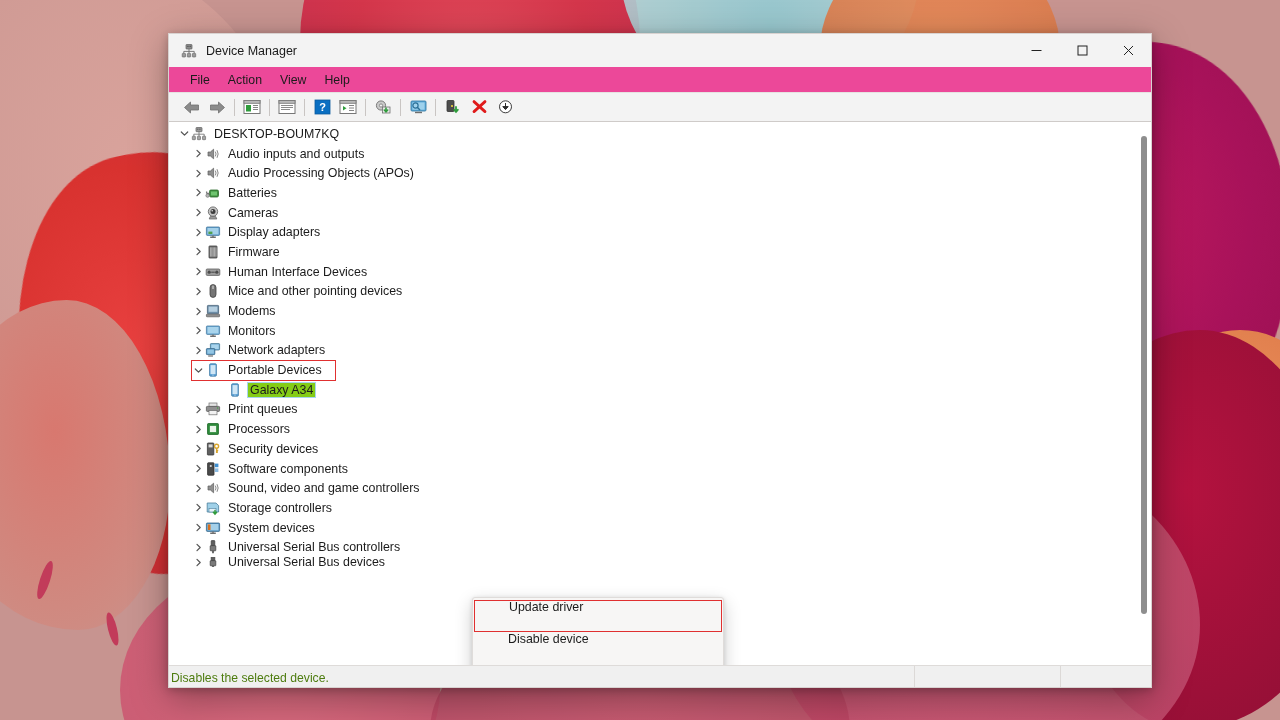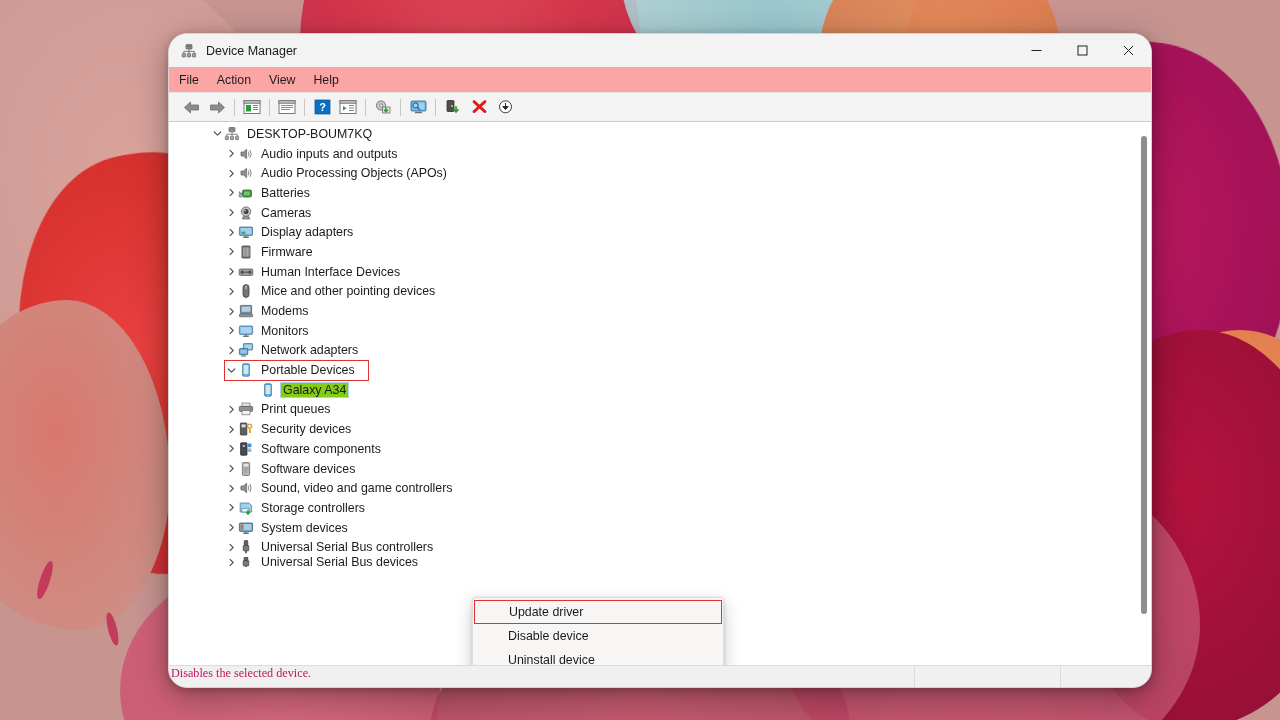--- a/index.html
+++ b/index.html
@@ -92,21 +92,21 @@
   .s1 { left: 40px; top: 560px; width: 10px; height: 40px; transform: rotate(18deg); }
   .s2 { left: 108px; top: 612px; width: 9px; height: 34px; transform: rotate(-14deg); }
   .s3 { left: 250px; top: 36px; width: 16px; height: 52px; transform: rotate(24deg); background:#d7405f; }
 
   
   #window {
     position: absolute;
     left: 168px; top: 33px;
     width: 984px; height: 655px;
     background: #f3f3f3;
-    border-radius: 19px;
+    border-radius: 0;
     box-shadow: 0 10px 34px rgba(0,0,0,0.34), 0 2px 8px rgba(0,0,0,0.22);
     overflow: hidden;
     border: 1px solid #d8d2d0;
   }
 
   
   #titlebar {
     height: 33px;
     display: flex;
     align-items: center;
@@ -125,22 +125,22 @@
     display: flex; align-items: center; justify-content: center;
     color: #222;
   }
   .wc svg { display: block; }
 
   
   #menubar {
     height: 26px;
     display: flex;
     align-items: center;
-    padding-left: 1px;
-    background: #fca5a5;
+    padding-left: 12px;
+    background: #ec4899;
     border-bottom: 1px solid #e6e3e1;
   }
   .menu-item {
     font-size: 12.3px;
     color: #1b1b1b;
     padding: 3px 9px;
     border-radius: 3px;
   }
 
   
@@ -166,21 +166,20 @@
   #treepanel {
     position: relative;
     height: 543px;
     background: #ffffff;
     overflow: hidden;
   }
   #tree {
     position: absolute;
     left: 0; top: 0; right: 14px; bottom: 0;
     padding-top: 2px;
-    padding-left: 33px;
   }
   .row {
     height: 19.7px;
     display: flex;
     align-items: center;
     font-size: 12.4px;
     color: #1b1b1b;
     white-space: nowrap;
     position: relative;
   }
@@ -222,47 +221,46 @@
     width: 6px; height: 478px;
     background: #8e8e8e;
     border-radius: 3px;
   }
 
   
   #statusbar {
     height: 24px;
     background: #f0f0f0;
     display: flex;
-    align-items: flex-start;
+    align-items: center;
     border-top: 1px solid #dedbd9;
     font-size: 12.2px;
-    color: #be185d;
-    font-family: Liberation Serif, serif;
+    color: #4d7c0f;
   }
   #status-main { flex: none; width: 745px; padding-left: 2px; }
   .status-sep { width: 1px; height: 24px; background: #dcd9d7; }
   #status-b { flex: none; width: 145px; }
   #status-c { flex: 1; }
 
   
   #ctxmenu {
     position: absolute;
     left: 303px; top: 475px;
     width: 252px;
     background: #f7f6f5;
     border: 1px solid #dfdcda;
     border-radius: 3px;
     box-shadow: 0 6px 18px rgba(0,0,0,0.20), 0 1px 4px rgba(0,0,0,0.13);
     padding: 2px 0 4px 0;
     z-index: 40;
   }
   .ctx-item {
-    height: 24px;
+    height: 32px;
     display: flex;
-    align-items: center;
+    align-items: flex-start;
     padding-left: 35px;
     font-size: 12.4px;
     color: #1b1b1b;
     position: relative;
   }
   .ctx-item.highlight {
     outline: 1.6px solid #e03030;
     outline-offset: -1px;
     margin: 0 1px;
   }
@@ -625,20 +623,32 @@
             </span>
           <span class="ticon"><svg width="16" height="16" viewBox="0 0 16 16">
                 <rect x="4" y="2 " width="8" height="3.4" fill="#e4e4e4" stroke="#6f6f6f" stroke-width="0.7"></rect>
                 <rect x="1.4" y="5.4" width="13.2" height="5" rx="0.8" fill="#8f8f8f" stroke="#5a5a5a" stroke-width="0.8"></rect>
                 <rect x="4" y="9.6" width="8" height="4.2" fill="#f2f2f2" stroke="#6f6f6f" stroke-width="0.7"></rect>
                 <circle cx="12.7" cy="7" r="0.7" fill="#3fa03f"></circle>
               </svg></span>
           <span class="lbl">Print queues</span>
         </div>
 
+        <div class="row lvl1">
+          <span class="chev">
+              <svg width="9" height="9" viewBox="0 0 9 9">
+                <path d="M3 1.3 L6.2 4.5 L3 7.7" fill="none" stroke="#555" stroke-width="1.2" stroke-linecap="round" stroke-linejoin="round"></path>
+              </svg>
+            </span>
+          <span class="ticon"><svg width="16" height="16" viewBox="0 0 16 16">
+                <rect x="2.6" y="2.6" width="10.8" height="10.8" rx="0.6" fill="#2f8c3c" stroke="#1f6b29" stroke-width="0.9"></rect>
+                <rect x="4.6" y="4.6" width="6.8" height="6.8" fill="#eaf5ea" stroke="#2f8c3c" stroke-width="0.7"></rect>
+              </svg></span>
+          <span class="lbl">Processors</span>
+        </div>
 
         <div class="row lvl1">
           <span class="chev">
               <svg width="9" height="9" viewBox="0 0 9 9">
                 <path d="M3 1.3 L6.2 4.5 L3 7.7" fill="none" stroke="#555" stroke-width="1.2" stroke-linecap="round" stroke-linejoin="round"></path>
               </svg>
             </span>
           <span class="ticon"><svg width="16" height="16" viewBox="0 0 16 16">
                 <rect x="2.4" y="2" width="6.4" height="12" rx="0.6" fill="#5f5f5f" stroke="#3a3a3a" stroke-width="0.8"></rect>
                 <rect x="3.6" y="3.4" width="4" height="3" fill="#d8d8d8"></rect>
@@ -656,33 +666,20 @@
             </span>
           <span class="ticon"><svg width="16" height="16" viewBox="0 0 16 16">
                 <rect x="2.6" y="1.8" width="6.4" height="12.4" rx="0.6" fill="#4a4a4a" stroke="#2e2e2e" stroke-width="0.8"></rect>
                 <circle cx="5.8" cy="5" r="1.1" fill="#d8d8d8"></circle>
                 <rect x="9.8" y="2.6" width="3.6" height="3.6" fill="#3f8fd0"></rect>
                 <rect x="9.8" y="7.4" width="3.6" height="3.6" fill="#3f8fd0" opacity="0.6"></rect>
               </svg></span>
           <span class="lbl">Software components</span>
         </div>
 
-        <div class="row lvl1">
-          <span class="chev">
-              <svg width="9" height="9" viewBox="0 0 9 9">
-                <path d="M3 1.3 L6.2 4.5 L3 7.7" fill="none" stroke="#555" stroke-width="1.2" stroke-linecap="round" stroke-linejoin="round"></path>
-              </svg>
-            </span>
-          <span class="ticon"><svg width="16" height="16" viewBox="0 0 16 16">
-                <rect x="4.4" y="1.6" width="7.2" height="12.8" rx="0.8" fill="#b8b8b8" stroke="#6a6a6a" stroke-width="0.8"></rect>
-                <rect x="5.6" y="3" width="4.8" height="2.4" fill="#e6e6e6"></rect>
-                <path d="M5.6 7 H10.4 M5.6 9 H10.4 M5.6 11 H9" stroke="#8a8a8a" stroke-width="0.8"></path>
-              </svg></span>
-          <span class="lbl">Software devices</span>
-        </div>
 
         <div class="row lvl1">
           <span class="chev">
               <svg width="9" height="9" viewBox="0 0 9 9">
                 <path d="M3 1.3 L6.2 4.5 L3 7.7" fill="none" stroke="#555" stroke-width="1.2" stroke-linecap="round" stroke-linejoin="round"></path>
               </svg>
             </span>
           <span class="ticon"><svg width="16" height="16" viewBox="0 0 16 16">
                 <path d="M3 6 H5.4 L8.6 3.2 V12.8 L5.4 10 H3 Z" fill="#8f8f8f" stroke="#5c5c5c" stroke-width="0.7" stroke-linejoin="round"></path>
                 <path d="M10.3 5.6 Q11.8 8 10.3 10.4 M12 4.2 Q14.3 8 12 11.8" stroke="#7b7b7b" stroke-width="0.9" fill="none"></path>

